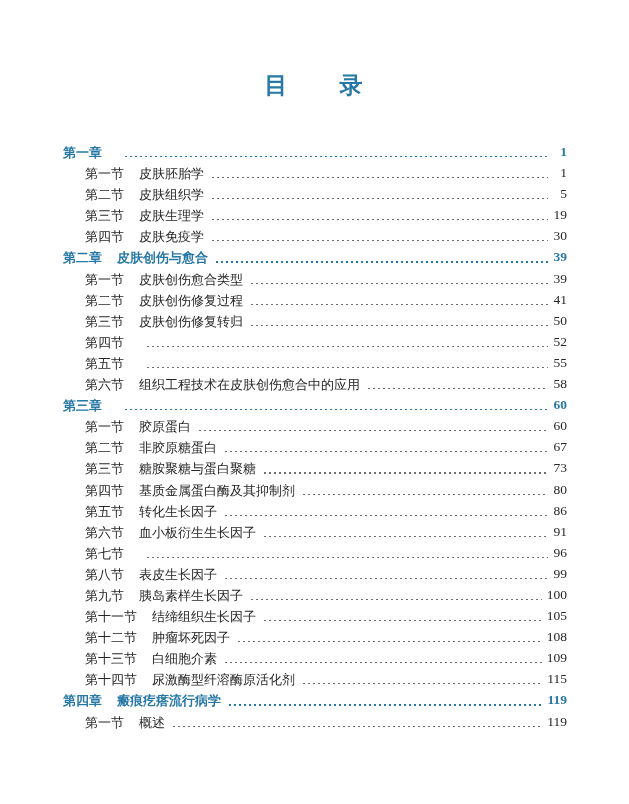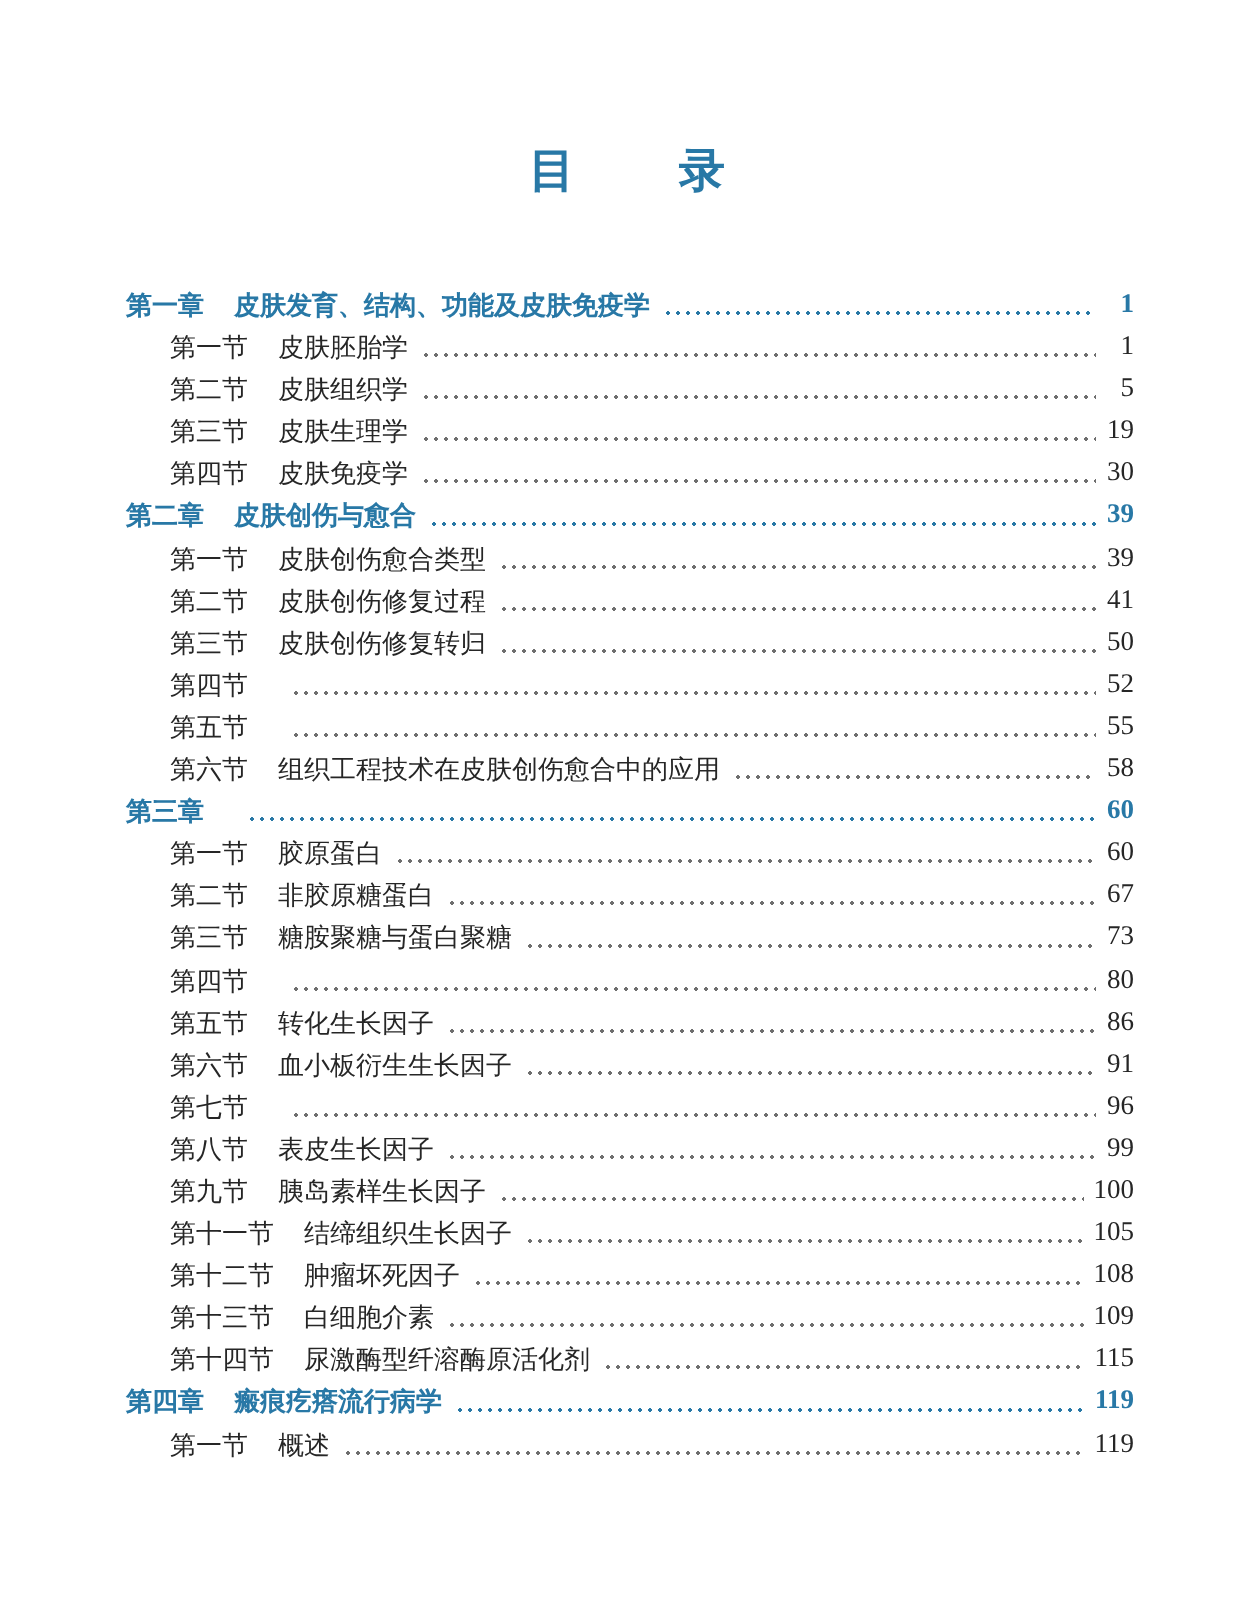--- a/index.html
+++ b/index.html
@@ -85,21 +85,20 @@
 </style>
 </head>
 <body>
 
 <div class="page">
   <div class="doc-title">目　　录</div>
 
   <div class="toc">
       <div class="row chapter">
     <span class="label">第一章</span>
-    <span class="title">皮肤发育、结构、功能及皮肤免疫学</span>
     <span class="leader"></span>
     <span class="pagenum">1</span>
   </div>
       <div class="row section">
     <span class="label">第一节</span>
     <span class="title">皮肤胚胎学</span>
     <span class="leader"></span>
     <span class="pagenum">1</span>
   </div>
       <div class="row section">
@@ -178,20 +177,21 @@
     <span class="pagenum">67</span>
   </div>
       <div class="row section">
     <span class="label">第三节</span>
     <span class="title">糖胺聚糖与蛋白聚糖</span>
     <span class="leader"></span>
     <span class="pagenum">73</span>
   </div>
       <div class="row section">
     <span class="label">第四节</span>
+    <span class="title">基质金属蛋白酶及其抑制剂</span>
     <span class="leader"></span>
     <span class="pagenum">80</span>
   </div>
       <div class="row section">
     <span class="label">第五节</span>
     <span class="title">转化生长因子</span>
     <span class="leader"></span>
     <span class="pagenum">86</span>
   </div>
       <div class="row section">

